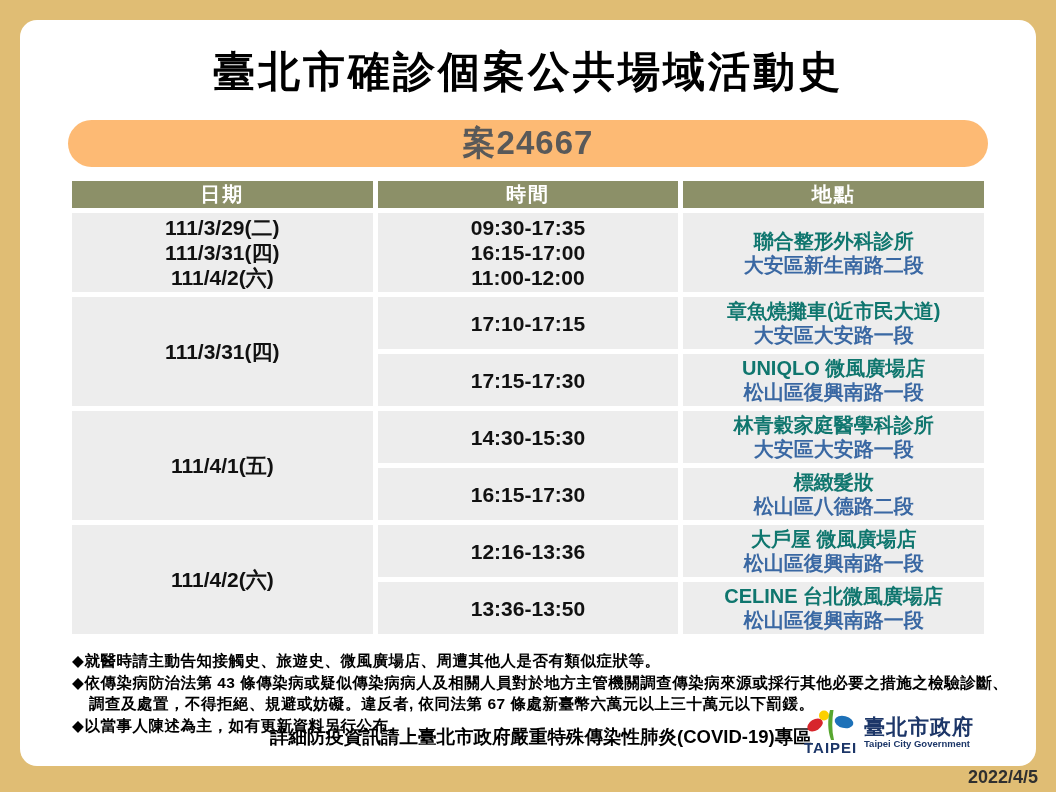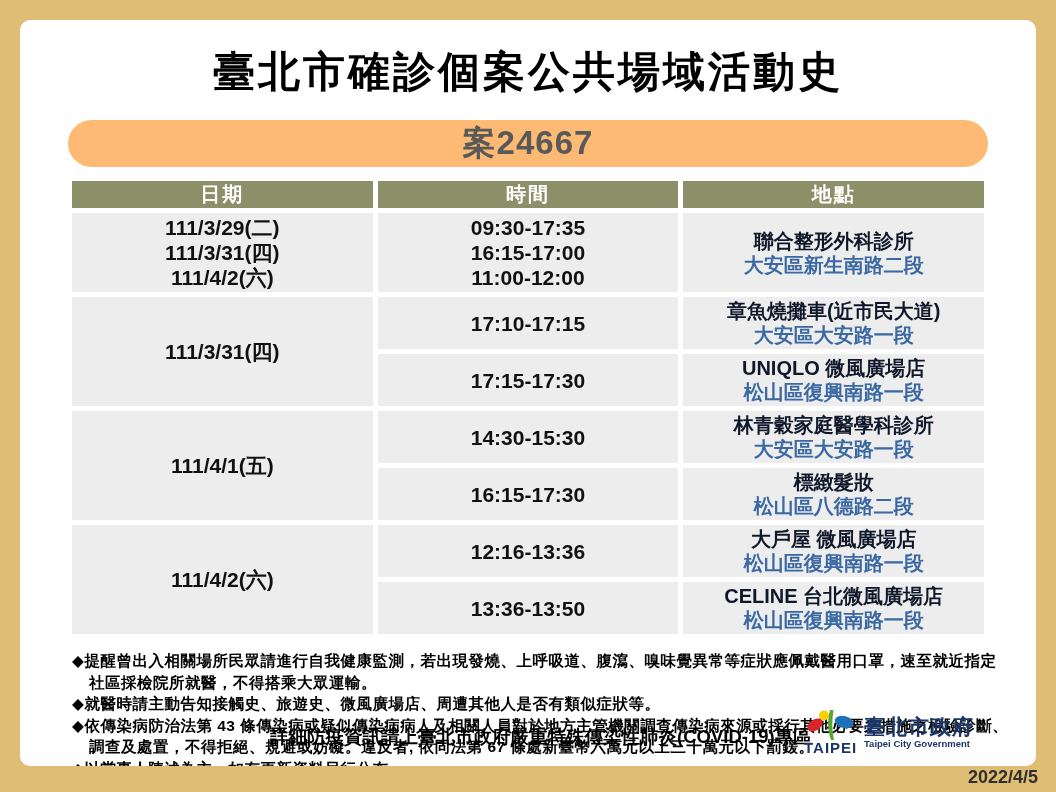--- a/index.html
+++ b/index.html
@@ -7,21 +7,21 @@
   body {
     font-family: "Liberation Sans", "DejaVu Sans", sans-serif;
     background: #e0bd74;
     position: relative;
     overflow: hidden;
   }
   .card {
     position: absolute;
     left: 20px; top: 20px; right: 20px; bottom: 26px;
     background: #ffffff;
-    border-radius: 10px;
+    border-radius: 17px;
     overflow: hidden;
   }
   .page-title {
     text-align: center;
     font-size: 42px;
     font-weight: 900;
     color: #000000;
     letter-spacing: 3px;
     margin-top: 24px;
   }
@@ -67,21 +67,21 @@
     font-weight: 800;
     color: #111111;
     line-height: 25px;
   }
   td.time-cell { height: 50px; }
   td.single-row { height: 74px; }
   td.place-cell { height: 50px; }
   .place-name {
     font-size: 20px;
     font-weight: 800;
-    color: #0f172a;
+    color: #0f766e;
     line-height: 24px;
   }
   .place-addr {
     font-size: 20px;
     font-weight: 800;
     color: #3a68a3;
     line-height: 24px;
   }
   .notes {
     margin: 11px 26px 0 52px;
@@ -232,21 +232,20 @@
           </td>
           <td class="place-cell">
             <div class="place-name">CELINE 台北微風廣場店</div>
             <div class="place-addr">松山區復興南路一段</div>
           </td>
         </tr>
       </tbody>
   </table>
 
   <div class="notes">
-      <div class="note">◆提醒曾出入相關場所民眾請進行自我健康監測，若出現發燒、上呼吸道、腹瀉、嗅味覺異常等症狀應佩戴醫用口罩，速至就近指定社區採檢院所就醫，不得搭乘大眾運輸。</div>
       <div class="note">◆就醫時請主動告知接觸史、旅遊史、微風廣場店、周遭其他人是否有類似症狀等。</div>
       <div class="note">◆依傳染病防治法第 43 條傳染病或疑似傳染病病人及相關人員對於地方主管機關調查傳染病來源或採行其他必要之措施之檢驗診斷、調查及處置，不得拒絕、規避或妨礙。違反者, 依同法第 67 條處新臺幣六萬元以上三十萬元以下罰鍰。</div>
       <div class="note">◆以當事人陳述為主，如有更新資料另行公布。</div>
     </div>
 
   <div class="bottom-row">
     <div class="footer-line">詳細防疫資訊請上臺北市政府嚴重特殊傳染性肺炎(COVID-19)專區</div>
     <div class="logo">
       <svg width="56" height="48" viewBox="0 0 56 48">
         <ellipse cx="13" cy="17" rx="8.5" ry="5.5" fill="#d7262c" transform="rotate(-32 13 17)"></ellipse>

